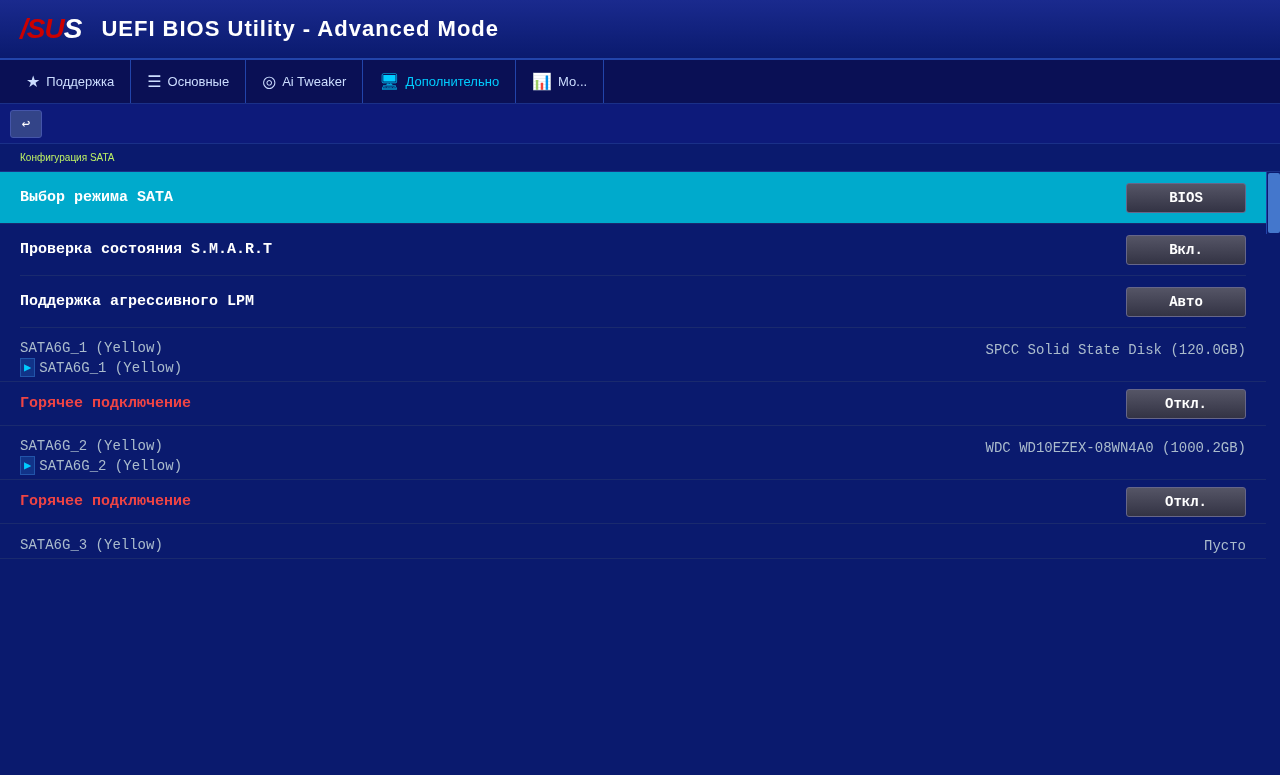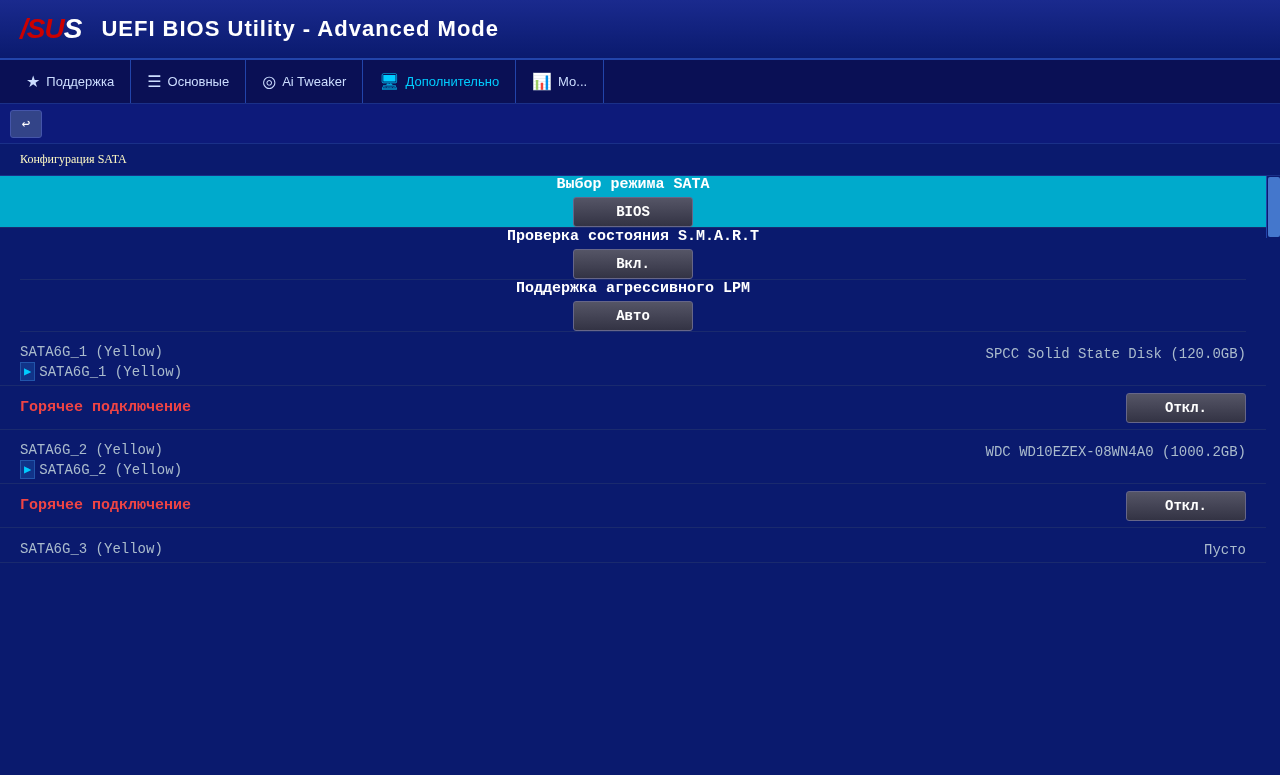--- a/index.html
+++ b/index.html
@@ -110,23 +110,23 @@
       font-weight: bold;
     }
 
     
     .page-title-bar {
       padding: 8px 20px;
       border-bottom: 1px solid #1a3088;
     }
 
     .page-title {
-      color: #fef9c3;
-      font-size: 12px;
-      font-family: Liberation Serif, serif;
+      color: #bef264;
+      font-size: 10px;
+      font-family: Liberation Sans, sans-serif;
     }
 
     
     .content-wrapper {
       display: flex;
       position: relative;
     }
 
     .main-content {
       flex: 1;
@@ -154,21 +154,20 @@
     
     .settings-container {
       padding: 0 20px;
     }
 
     .setting-row {
       display: flex;
       align-items: center;
       min-height: 52px;
       border-bottom: 1px solid #1a2a6e;
-      flex-direction: column;
     }
 
     .setting-row.highlighted {
       background: #00aacc;
       margin: 0 -20px;
       padding: 0 20px;
     }
 
     .setting-label {
       color: #ffffff;

